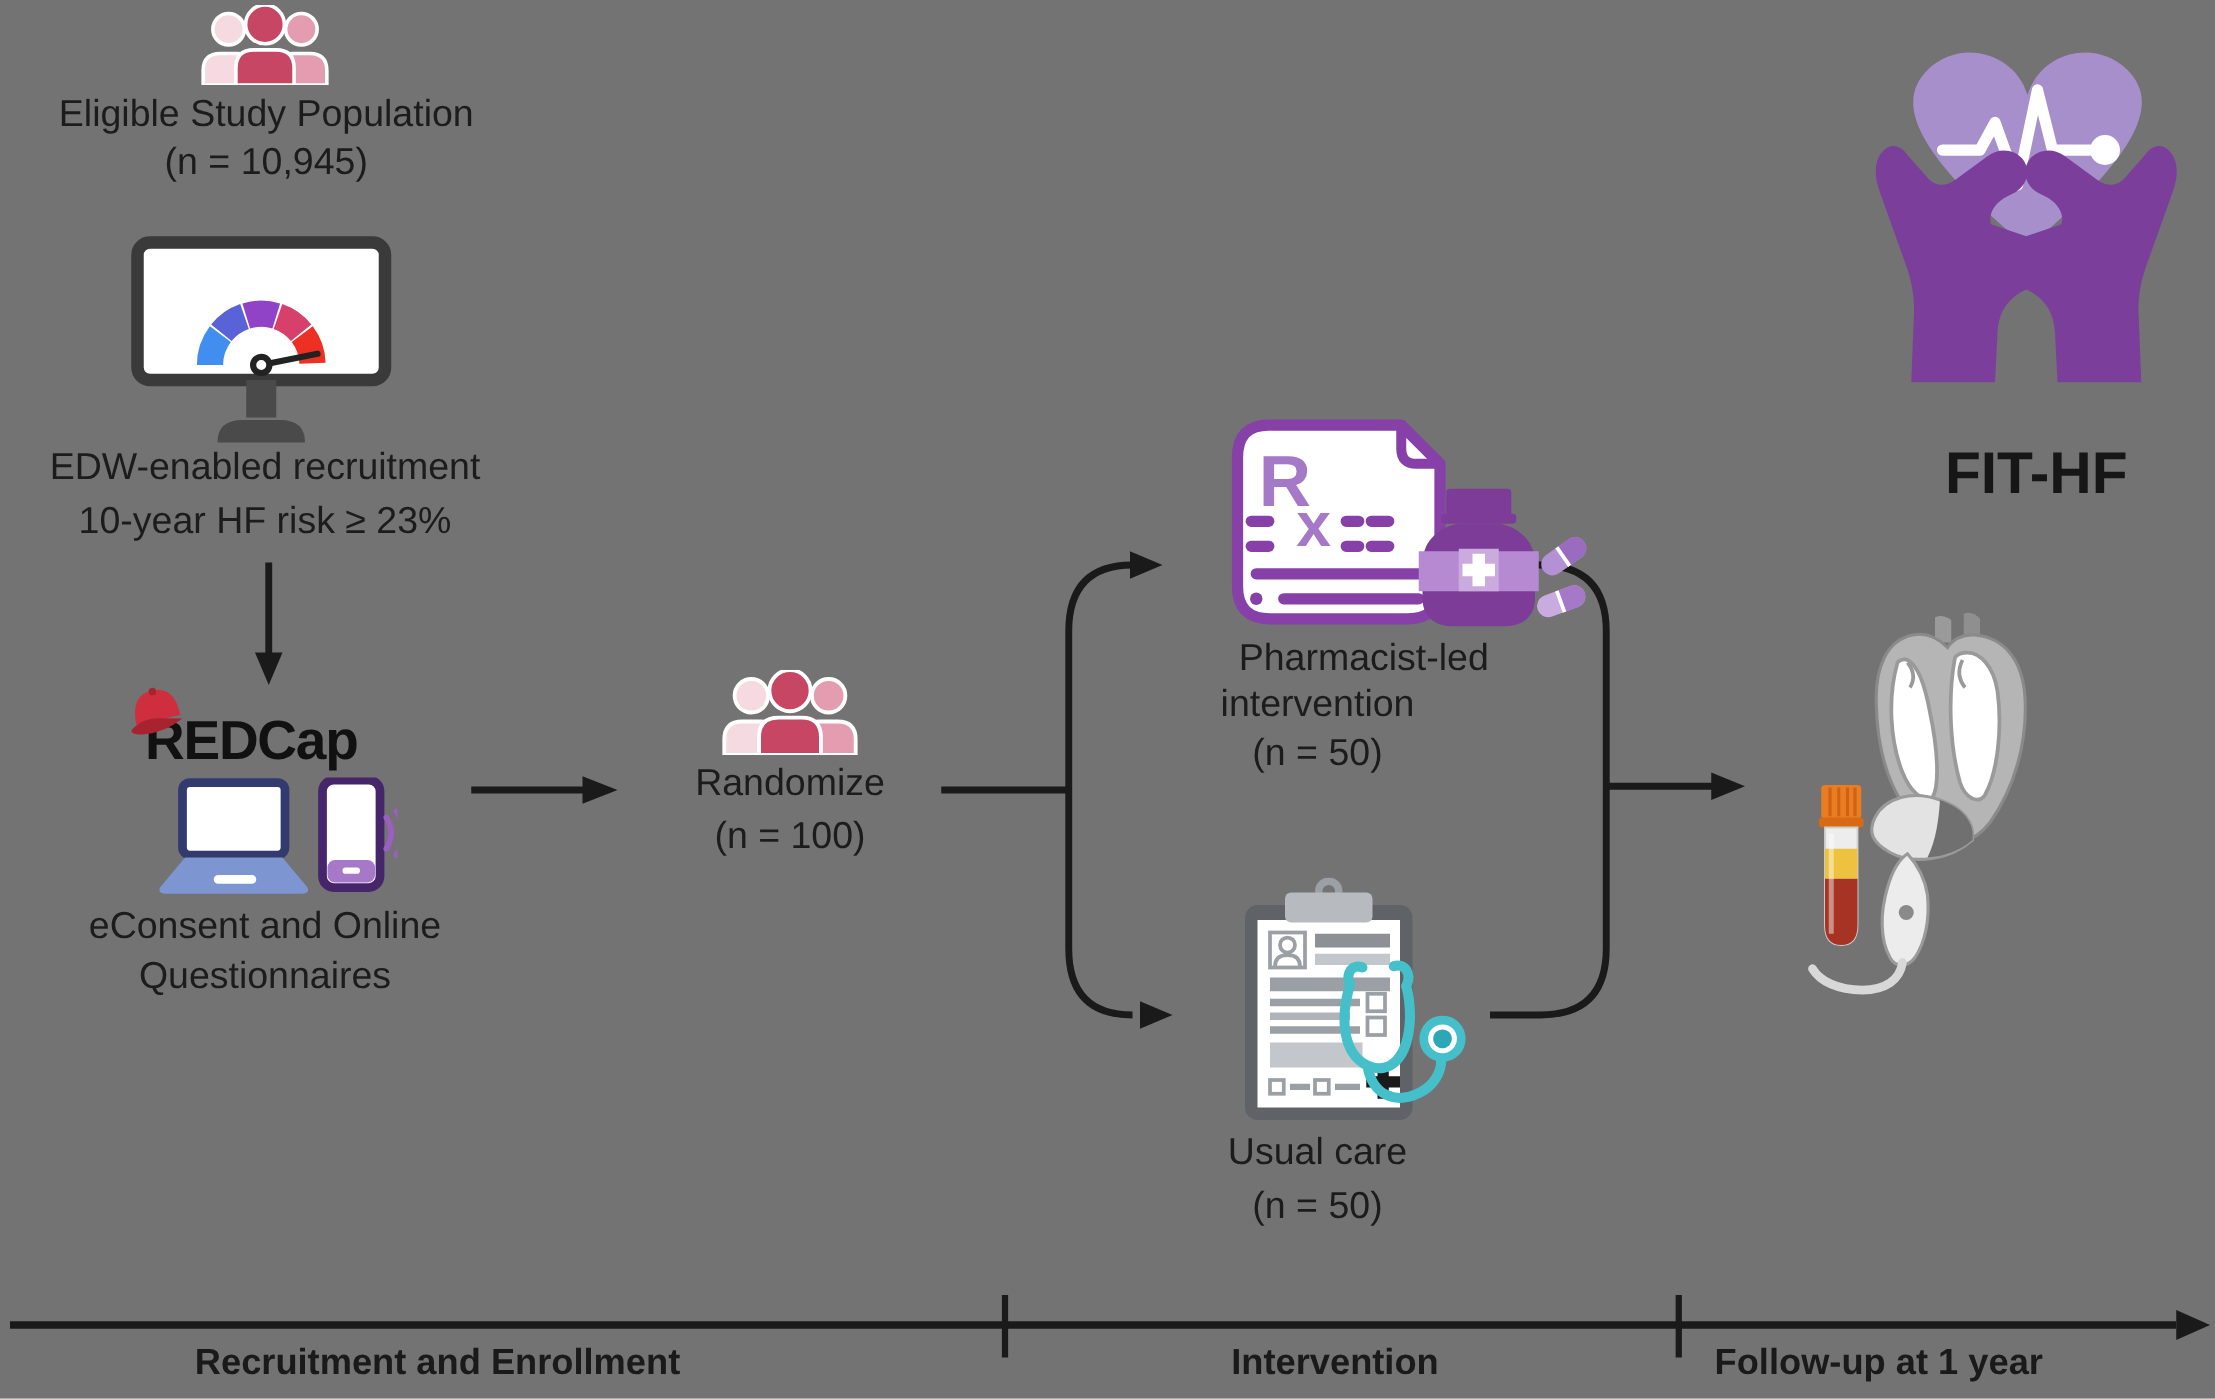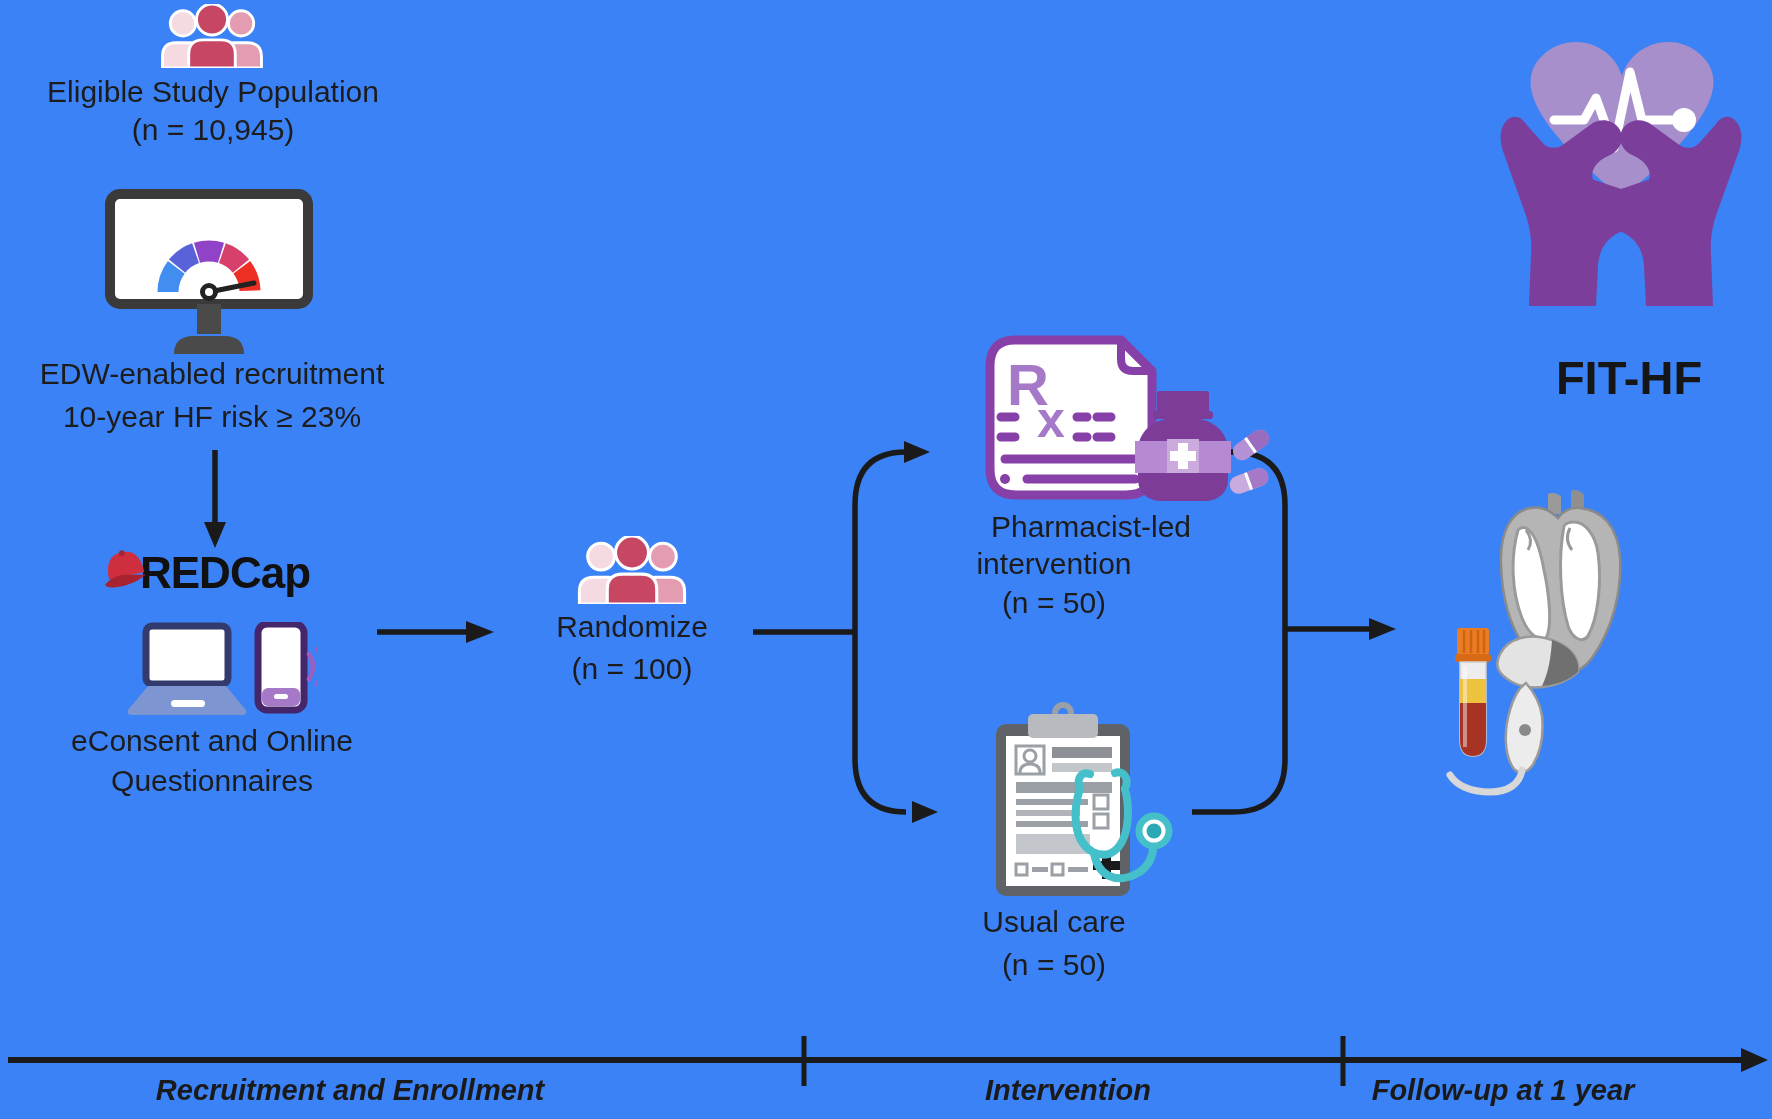--- a/index.html
+++ b/index.html
@@ -1,21 +1,21 @@
 <!DOCTYPE html>
 <html><head>
 <meta charset="utf-8">
 <style>
   html,body{margin:0;padding:0;background:#ffffff;}
-  .canvas{position:relative;width:1772px;height:1119px;background:#3b82f6;
+  .canvas{position:relative;width:1772px;height:1119px;background:#737373;
           font-family:"Liberation Sans",sans-serif;color:#1a1a1a;overflow:hidden;}
   .abs{position:absolute;}
   .label{font-size:30px;line-height:37px;text-align:center;white-space:nowrap;
          transform:translateX(-50%);color:#1c1c1c;}
-  .phase-label{font-size:29px;font-weight:bold;white-space:nowrap;transform:translateX(-50%);font-style:italic;}
+  .phase-label{font-size:29px;font-weight:bold;white-space:nowrap;transform:translateX(-50%);}
   .redcap-word{font-size:44px;font-weight:800;letter-spacing:-1px;color:#111;white-space:nowrap;}
   .fithf-word{font-size:47px;font-weight:800;letter-spacing:0px;color:#161616;
               white-space:nowrap;transform:translateX(-50%);}
   svg{display:block;}
 </style>
 </head>
 <body>
 
 <div class="canvas">
 
@@ -74,21 +74,21 @@
     </g>
     <line x1="105" y1="104" x2="150" y2="95" stroke="#222222" stroke-width="5" stroke-linecap="round"></line>
     <circle cx="105" cy="104" r="6.5" fill="#ffffff" stroke="#222222" stroke-width="5"></circle>
     <rect x="93" y="116" width="24" height="30" fill="#4a4a4a"></rect>
     <path d="M70,166 q0,-18 20,-18 h30 q20,0 20,18 z" fill="#4a4a4a"></path>
   </svg>
 
   <div class="abs label" style="left:212px;top:355px;">EDW-enabled recruitment</div>
   <div class="abs label" style="left:212px;top:398px;">10-year HF risk ≥ 23%</div>
 
-  <div class="abs redcap-word" style="left:116px;top:548px;margin-left:24px;">REDCap</div>
+  <div class="abs redcap-word" style="left:116px;top:568px;">REDCap</div>
   <svg class="abs" style="left:100px;top:546px;" width="50" height="44" viewBox="0 0 50 44">
     <g transform="rotate(-12 25 22)">
       <path d="M7,30 Q7,6 25,6 Q43,6 43,30 Z" fill="#cf2e3f"></path>
       <path d="M2,34 Q12,26 26,29 L44,33 Q28,41 12,39 Q2,38 2,34 Z" fill="#a8222f"></path>
       <circle cx="25" cy="7" r="3" fill="#a8222f"></circle>
     </g>
   </svg>
 
   <svg class="abs" style="left:118px;top:622px;" width="200" height="96" viewBox="0 0 200 96">
     <rect x="28" y="4" width="82" height="58" rx="6" fill="#ffffff" stroke="#333a6d" stroke-width="7"></rect>

